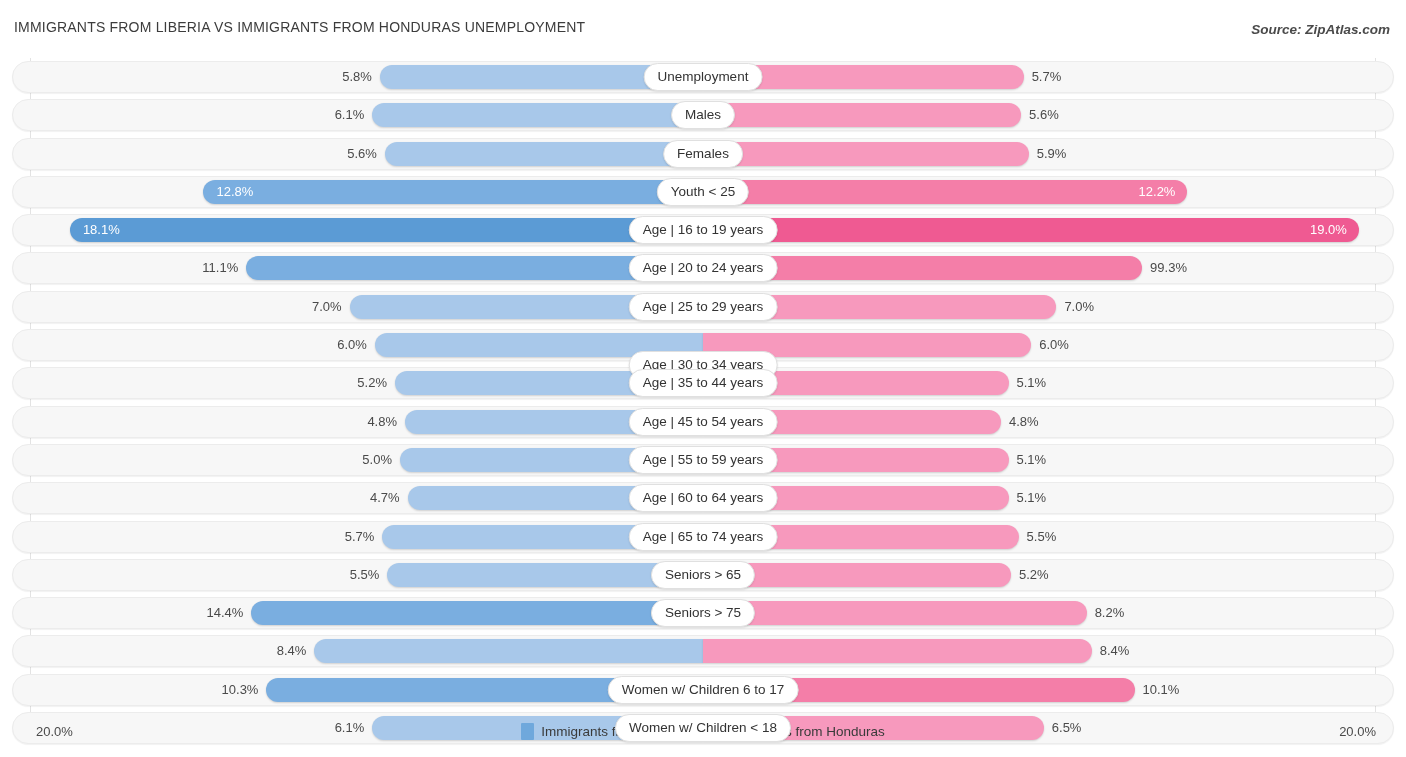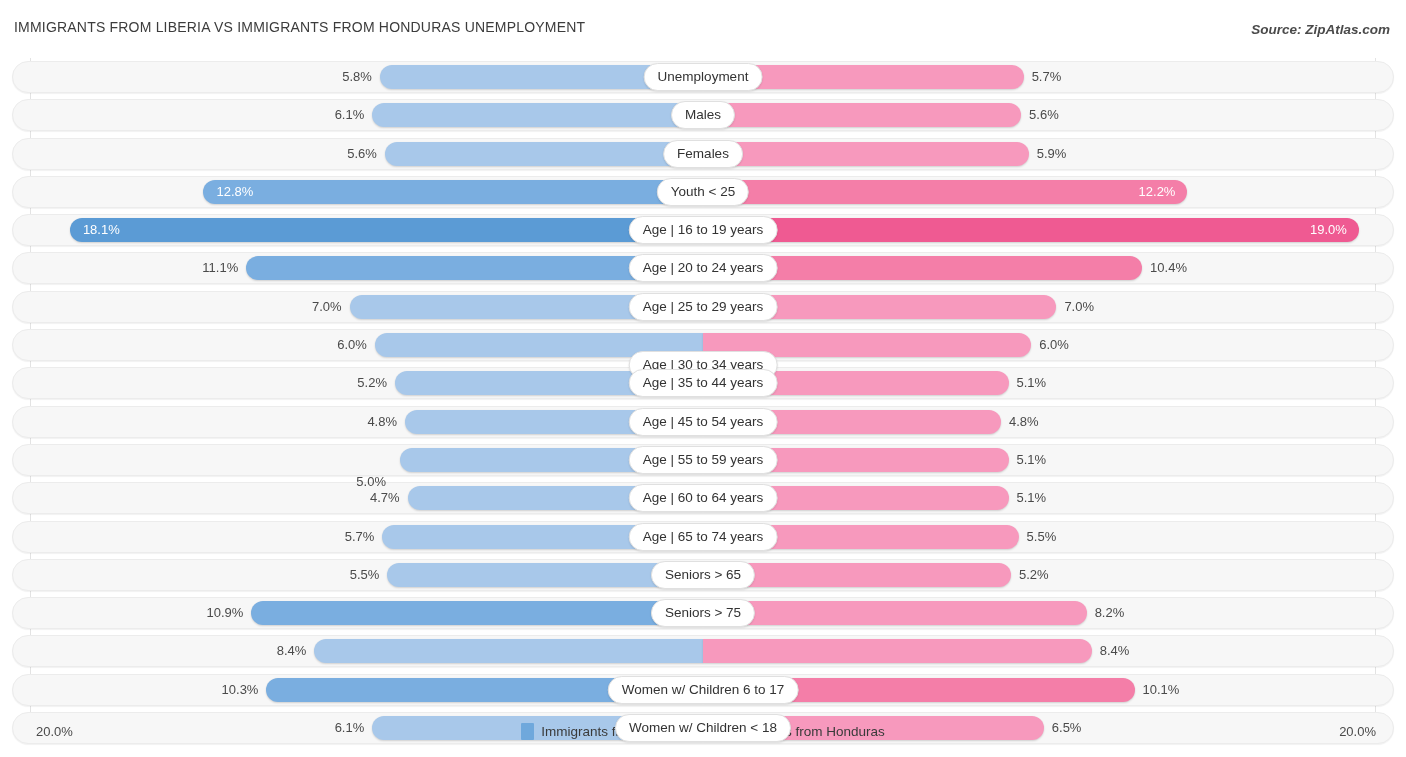--- a/index.html
+++ b/index.html
@@ -221,21 +221,21 @@
           <div class="val val-in" style="left: 69.88px; z-index: 6;">18.1%</div>
           <div class="val val-in" style="left: 1285.8px; width: 48px; text-align: right; z-index: 6;">19.0%</div>
           <div class="center-label" style="left: 690px; text-align: center;">Age | 16 to 19 years</div>
         </div>
       </div>
       <div class="row">
         <div class="row-inner">
           <div class="bar bar-left" style="left: 233.28px; width: 456.72px; background: rgb(122, 174, 224);"></div>
           <div class="bar bar-right" style="left: 690px; width: 439.08px; background: rgb(244, 126, 168);"></div>
           <div class="val val-out-left" style="left: 127.28px; width: 98px; z-index: 6;">11.1%</div>
-          <div class="val val-out-right" style="left: 1137.08px; width: 98px; z-index: 6;">10.4%</div>
+          <div class="val val-out-right" style="left: 1137.08px; width: 98px; z-index: 6;">99.3%</div>
           <div class="center-label" style="left: 690px;">Age | 20 to 24 years</div>
         </div>
       </div>
       <div class="row">
         <div class="row-inner">
           <div class="bar bar-left" style="left: 336.6px; width: 353.4px; background: rgb(168, 200, 234);"></div>
           <div class="bar bar-right" style="left: 690px; width: 353.4px; background: rgb(247, 153, 189);"></div>
           <div class="val val-out-left" style="left: 230.6px; width: 98px; z-index: 6;">7.0%</div>
           <div class="val val-out-right" style="left: 1051.4px; width: 98px; z-index: 6;">7.0%</div>
           <div class="center-label" style="left: 690px;">Age | 25 to 29 years</div>
@@ -265,21 +265,21 @@
           <div class="bar bar-right" style="left: 690px; width: 297.96px; background: rgb(247, 153, 189);"></div>
           <div class="val val-out-left" style="left: 286.04px; width: 98px; z-index: 6;">4.8%</div>
           <div class="val val-out-right" style="left: 995.96px; width: 98px; z-index: 6;">4.8%</div>
           <div class="center-label" style="left: 690px;">Age | 45 to 54 years</div>
         </div>
       </div>
       <div class="row">
         <div class="row-inner">
           <div class="bar bar-left" style="left: 387px; width: 303px; background: rgb(168, 200, 234);"></div>
           <div class="bar bar-right" style="left: 690px; width: 305.52px; background: rgb(247, 153, 189);"></div>
-          <div class="val val-out-left" style="left: 275px; width: 98px; z-index: 6; margin-top: 22px;">5.0%</div>
+          <div class="val val-out-left" style="left: 281px; width: 98px; z-index: 6;">5.0%</div>
           <div class="val val-out-right" style="left: 1003.52px; width: 98px; z-index: 6;">5.1%</div>
           <div class="center-label" style="left: 690px;">Age | 55 to 59 years</div>
         </div>
       </div>
       <div class="row">
         <div class="row-inner">
           <div class="bar bar-left" style="left: 394.56px; width: 295.44px; background: rgb(168, 200, 234);"></div>
           <div class="bar bar-right" style="left: 690px; width: 305.52px; background: rgb(247, 153, 189);"></div>
           <div class="val val-out-left" style="left: 288.56px; width: 98px; z-index: 6;">4.7%</div>
           <div class="val val-out-right" style="left: 1003.52px; width: 98px; z-index: 6;">5.1%</div>
@@ -301,21 +301,21 @@
           <div class="bar bar-right" style="left: 690px; width: 308.04px; background: rgb(247, 153, 189);"></div>
           <div class="val val-out-left" style="left: 268.4px; width: 98px; z-index: 6;">5.5%</div>
           <div class="val val-out-right" style="left: 1006.04px; width: 98px; z-index: 6;">5.2%</div>
           <div class="center-label" style="left: 690px;">Seniors &gt; 65</div>
         </div>
       </div>
       <div class="row">
         <div class="row-inner">
           <div class="bar bar-left" style="left: 238.32px; width: 451.68px; background: rgb(122, 174, 224);"></div>
           <div class="bar bar-right" style="left: 690px; width: 383.64px; background: rgb(247, 153, 189);"></div>
-          <div class="val val-out-left" style="left: 132.32px; width: 98px; z-index: 6;">10.9%</div>
+          <div class="val val-out-left" style="left: 132.32px; width: 98px; z-index: 6;">14.4%</div>
           <div class="val val-out-right" style="left: 1081.64px; width: 98px; z-index: 6;">8.2%</div>
           <div class="center-label" style="left: 690px;">Seniors &gt; 75</div>
         </div>
       </div>
       <div class="row">
         <div class="row-inner">
           <div class="bar bar-left" style="left: 301.32px; width: 388.68px; background: rgb(168, 200, 234);"></div>
           <div class="bar bar-right" style="left: 690px; width: 388.68px; background: rgb(247, 153, 189);"></div>
           <div class="val val-out-left" style="left: 195.32px; width: 98px; z-index: 6;">8.4%</div>
           <div class="val val-out-right" style="left: 1086.68px; width: 98px; z-index: 6;">8.4%</div>

